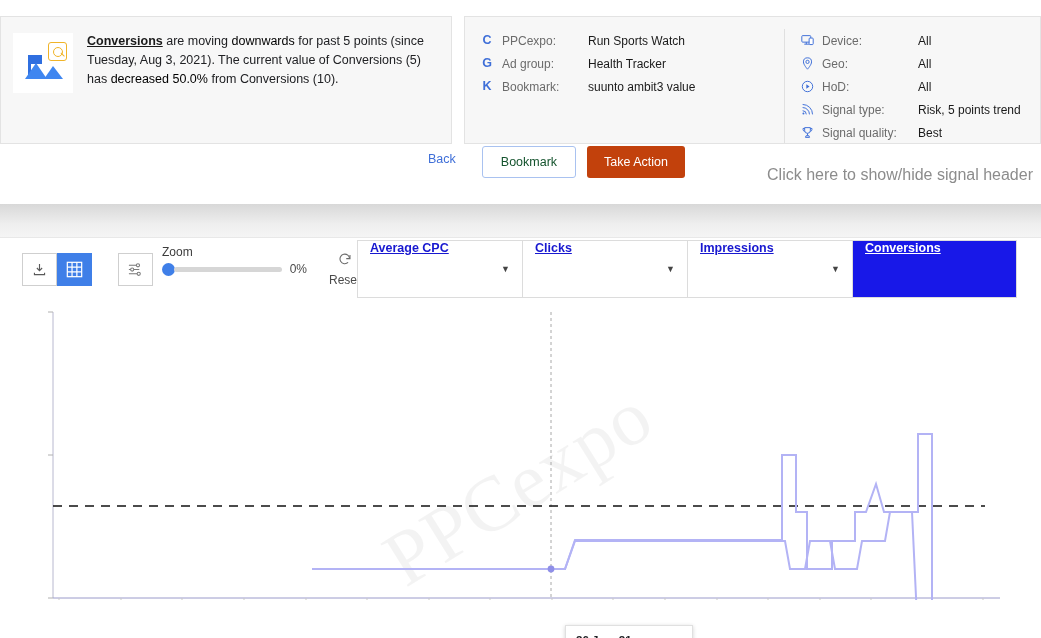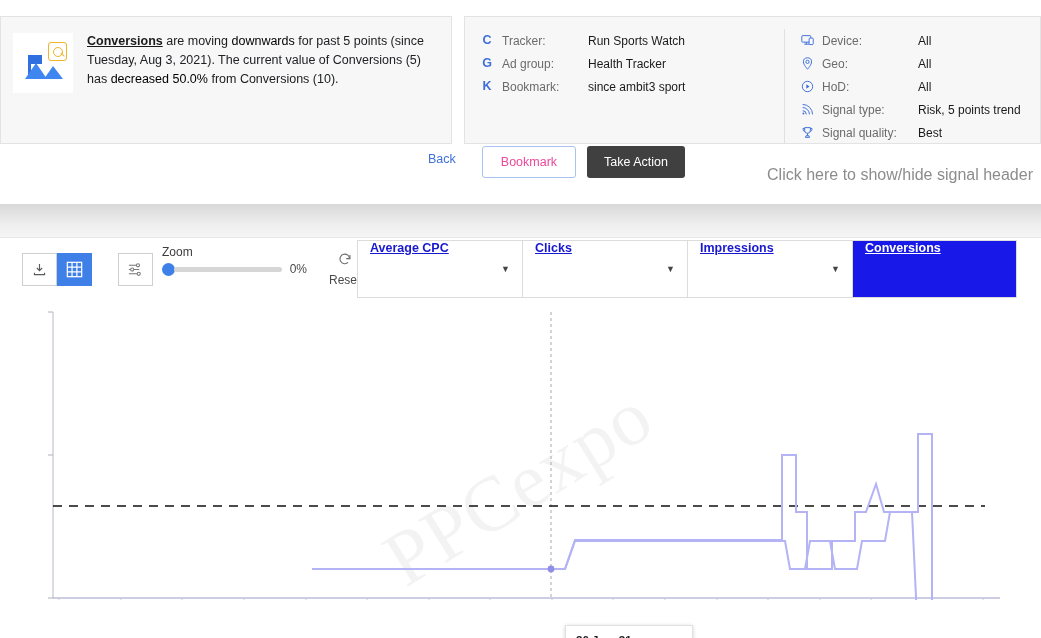--- a/index.html
+++ b/index.html
@@ -105,27 +105,27 @@
     background:#fff;
     padding-left: 420px;
     position: relative;
   }
   .btn-back {
     color: #3f6fd8; font-size: 12.5px; background: none; border:none;
     cursor: pointer; padding: 6px 8px; font-family: inherit;
   }
   .btn-bookmark {
     margin-left: 18px;
-    border: 1px solid #a9c2f0; color:#ec4899; background:#fff;
+    border: 1px solid #a9c2f0; color:#14532d; background:#fff;
     border-radius: 3px; font-size: 12.5px; padding: 8px 18px;
     cursor:pointer; font-family: inherit;
   }
   .btn-action {
     margin-left: 11px;
-    border: none; color:#fff; background:#404040;
+    border: none; color:#fff; background:#c2410c;
     border-radius: 3px; font-size: 12.5px; padding: 9px 17px;
     cursor:pointer; font-family: inherit;
   }
   .hint {
     position: absolute; right: 8px; top: 50%; transform: translateY(-50%);
     color:#8c8c8c; font-size:16px; cursor:pointer;
   }
 
   
   .gray-band {
@@ -244,32 +244,32 @@
       <div class="sum-text">
         <span class="kw">Conversions</span><span> are moving </span><span class="red">downwards</span><span> for past 5 points (since Tuesday, Aug 3, 2021). The current value of Conversions (5) has </span><span class="red">decreased 50.0%</span><span> from Conversions (10).</span>
       </div>
     </div>
 
     <div class="panel meta-panel">
 
       <div class="meta-col c1">
         <div class="meta-line">
           <span class="mico">C</span>
-          <span class="mlabel">Tracker:</span>
+          <span class="mlabel">PPCexpo:</span>
           <span class="mval">Run Sports Watch</span>
         </div>
         <div class="meta-line">
           <span class="mico">G</span>
           <span class="mlabel">Ad group:</span>
           <span class="mval">Health Tracker</span>
         </div>
         <div class="meta-line">
           <span class="mico">K</span>
           <span class="mlabel">Bookmark:</span>
-          <span class="mval">since ambit3 sport</span>
+          <span class="mval">suunto ambit3 value</span>
         </div>
       </div>
 
       <div class="meta-col c2">
         <div class="meta-line">
           <span class="mico">
             <svg width="13" height="13" viewBox="0 0 16 16" fill="none" stroke="#3f6fd8" stroke-width="1.2">
               <rect x="1" y="2" width="11" height="8" rx="1"></rect>
                 <path d="M4 12.5h6M6.5 10v2.5"></path>
               <rect x="10" y="5" width="5" height="8" rx="1" fill="#fff"></rect>

